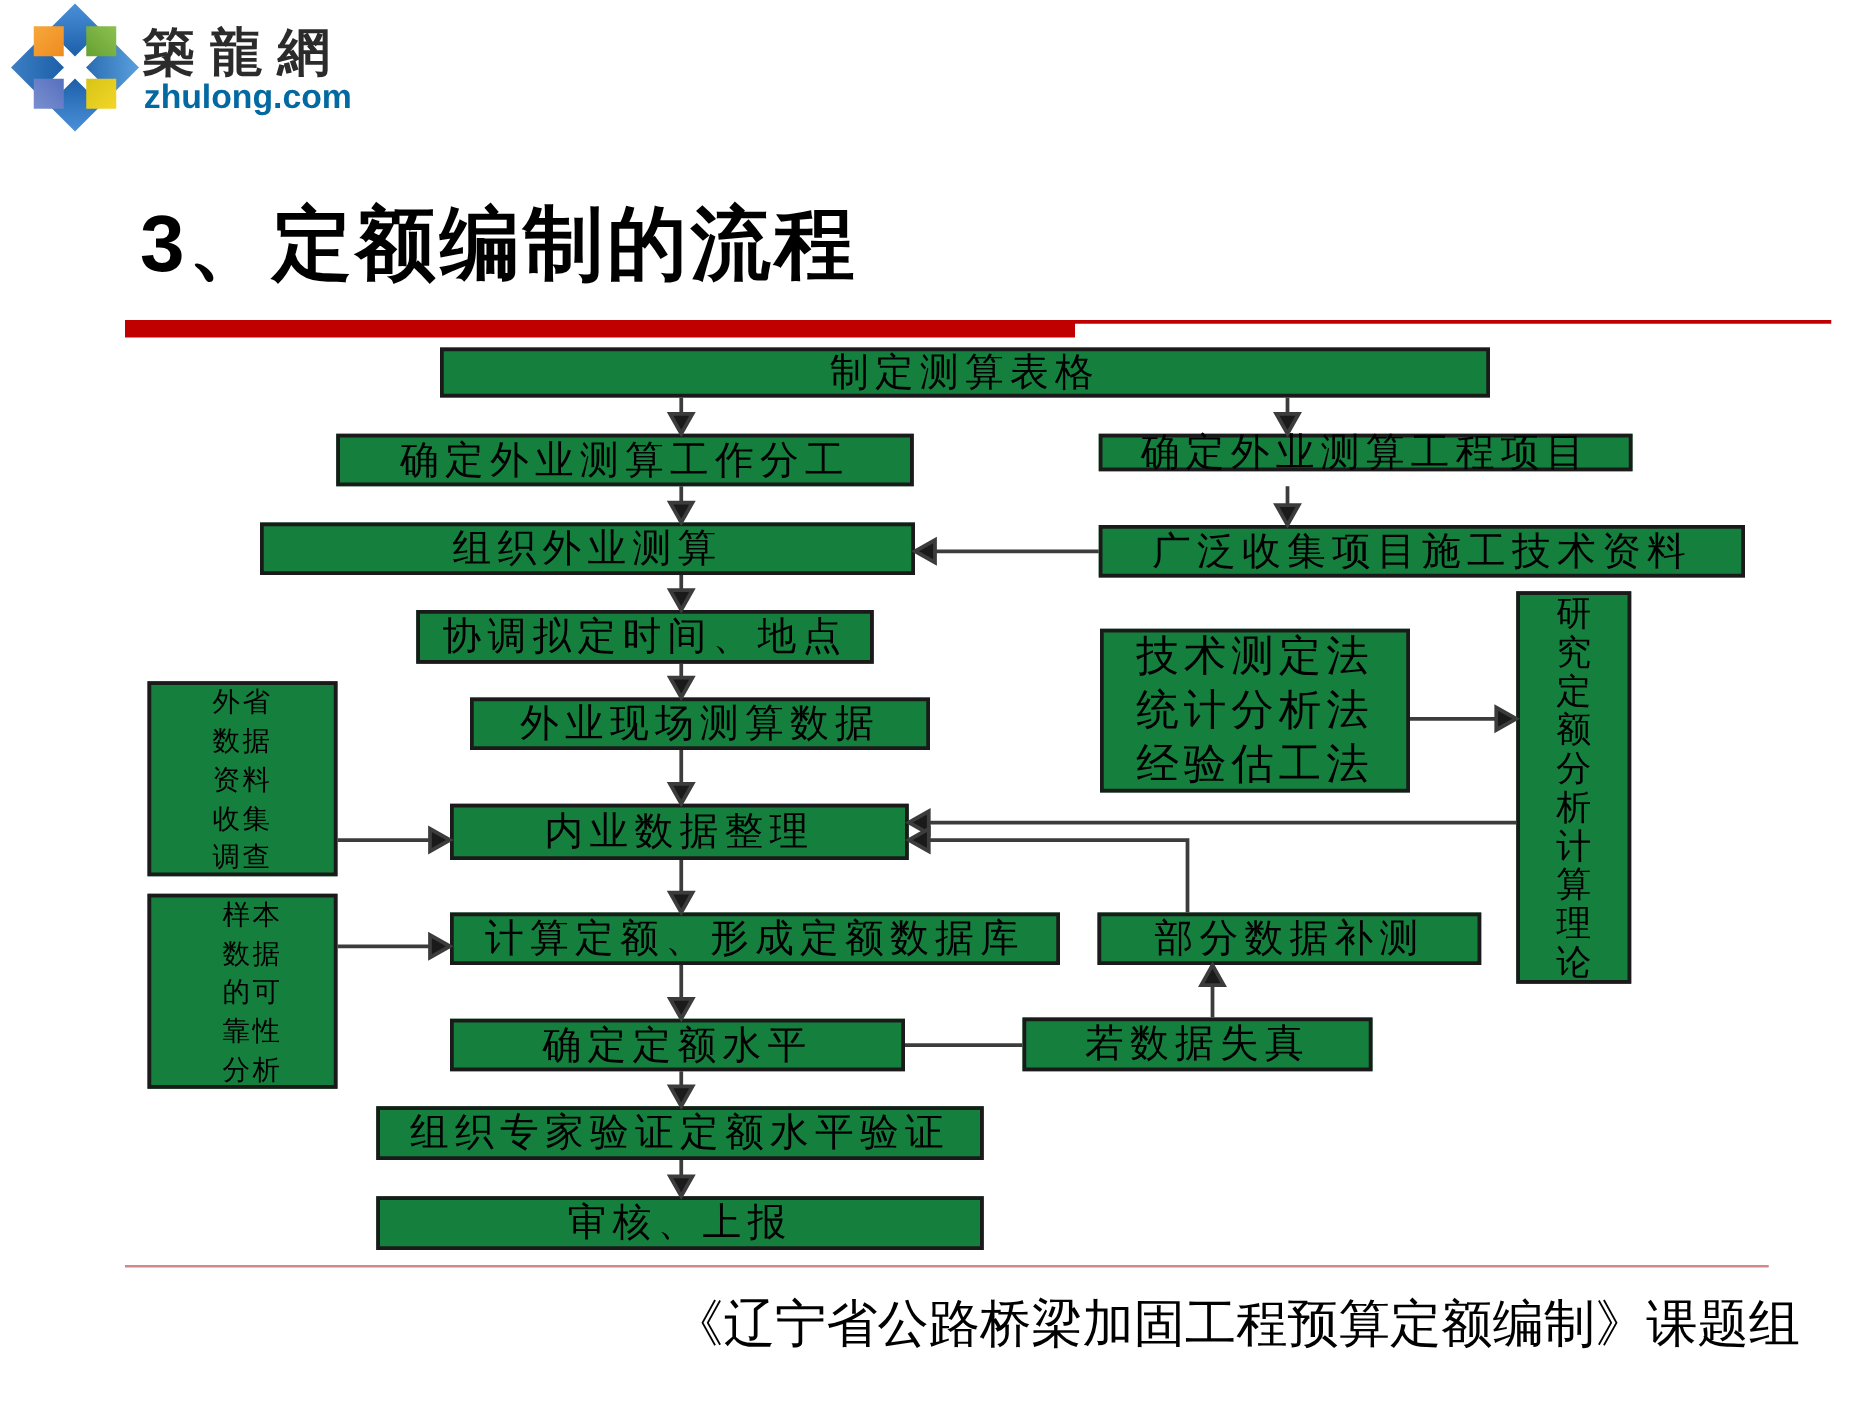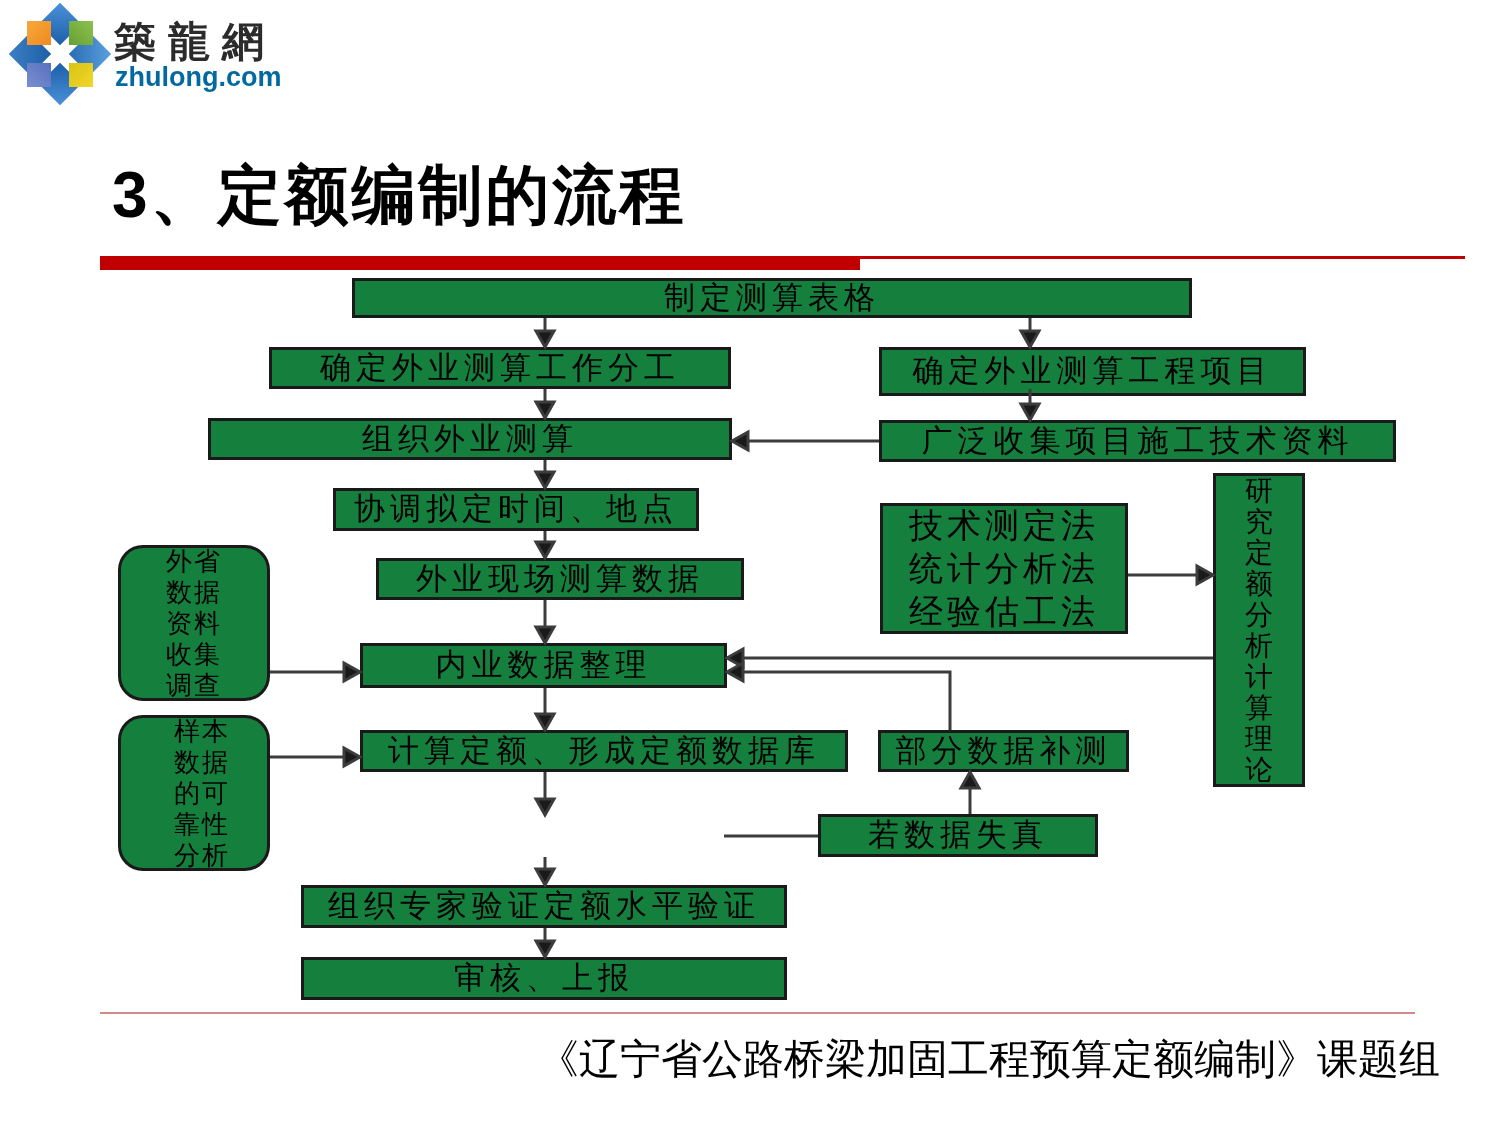--- a/index.html
+++ b/index.html
@@ -30,21 +30,21 @@
   .rule-thick{position:absolute;left:100px;top:256px;width:760px;height:14px;background:#c00000;}
   
   .footer-line{position:absolute;left:100px;top:1012px;width:1315px;height:2px;background:#d08a8a;}
   .footer{position:absolute;right:60px;top:1032px;font-family:"Liberation Serif",serif;
     font-size:41px;color:#000;white-space:nowrap;}
   
   .node{position:absolute;box-sizing:border-box;border:3px solid #1a1a1a;background:#15803d;
     display:flex;align-items:center;justify-content:center;text-align:center;
     font-size:31px;color:#000;letter-spacing:5px;line-height:1.05;}
   .node.multiline{white-space:pre-line;letter-spacing:2px;}
-  .node.tallbox{font-size:26px;line-height:31px;letter-spacing:2px;border-radius:25px;}
+  .node.tallbox{font-size:22px;line-height:31px;letter-spacing:2px;}
   .node.vertical{font-size:28px;line-height:31px;letter-spacing:0;}
   .node.serifbox{font-family:"Liberation Serif",serif;font-size:34px;line-height:43px;
     letter-spacing:4px;border-width:3px;}
   svg.wires{position:absolute;left:0;top:0;pointer-events:none;}
 </style>
 </head>
 <body>
 
 <div class="slide">
 
@@ -64,21 +64,21 @@
   </div>
 
   <div class="title">3、定额编制的流程</div>
   <div class="rule-thin"></div>
   <div class="rule-thick"></div>
 
   <div class="node" style="left:352px;top:278px;width:840px;height:40px;">制定测算表格</div>
 
   <div class="node" style="left:269px;top:347px;width:462px;height:42px;">确定外业测算工作分工</div>
 
-  <div class="node" style="left:879px;top:347px;width:427px;height:49px;">确定外业测算工程项目</div>
+  <div class="node" style="left:879px;top:347px;width:427px;height:30px;">确定外业测算工程项目</div>
 
   <div class="node" style="left:208px;top:418px;width:524px;height:42px;">组织外业测算</div>
 
   <div class="node" style="left:879px;top:420px;width:517px;height:42px;">广泛收集项目施工技术资料</div>
 
   <div class="node" style="left:333px;top:488px;width:366px;height:43px;">协调拟定时间、地点</div>
 
   <div class="node multiline tallbox" style="left:118px;top:545px;width:152px;height:156px;">外省
 数据
 资料
@@ -105,22 +105,23 @@
   <div class="node" style="left:360px;top:643px;width:367px;height:45px;">内业数据整理</div>
 
   <div class="node multiline tallbox" style="left:118px;top:715px;width:152px;height:156px;padding-left:16px;">样本
 数据
 的可
 靠性
 分析</div>
 
   <div class="node" style="left:360px;top:730px;width:488px;height:42px;">计算定额、形成定额数据库</div>
 
-  <div class="node" style="left:878px;top:730px;width:251px;height:42px;">部分数据补测</div>
+  <div class="node" style="left:878px;top:730px;width:307px;height:42px;">部分数据补测</div>
 
+  <div class="node" style="left:360px;top:815px;width:364px;height:42px;">确定定额水平</div>
 
   <div class="node" style="left:818px;top:814px;width:280px;height:43px;">若数据失真</div>
 
   <div class="node" style="left:301px;top:885px;width:486px;height:43px;">组织专家验证定额水平验证</div>
 
   <div class="node" style="left:301px;top:957px;width:486px;height:43px;">审核、上报</div>
 
   <svg class="wires" width="1500" height="1125" viewBox="0 0 1500 1125">
     <g stroke="#3c3c3c" stroke-width="3" fill="#1a1a1a">
       <line x1="545" y1="318" x2="545" y2="333"></line>

